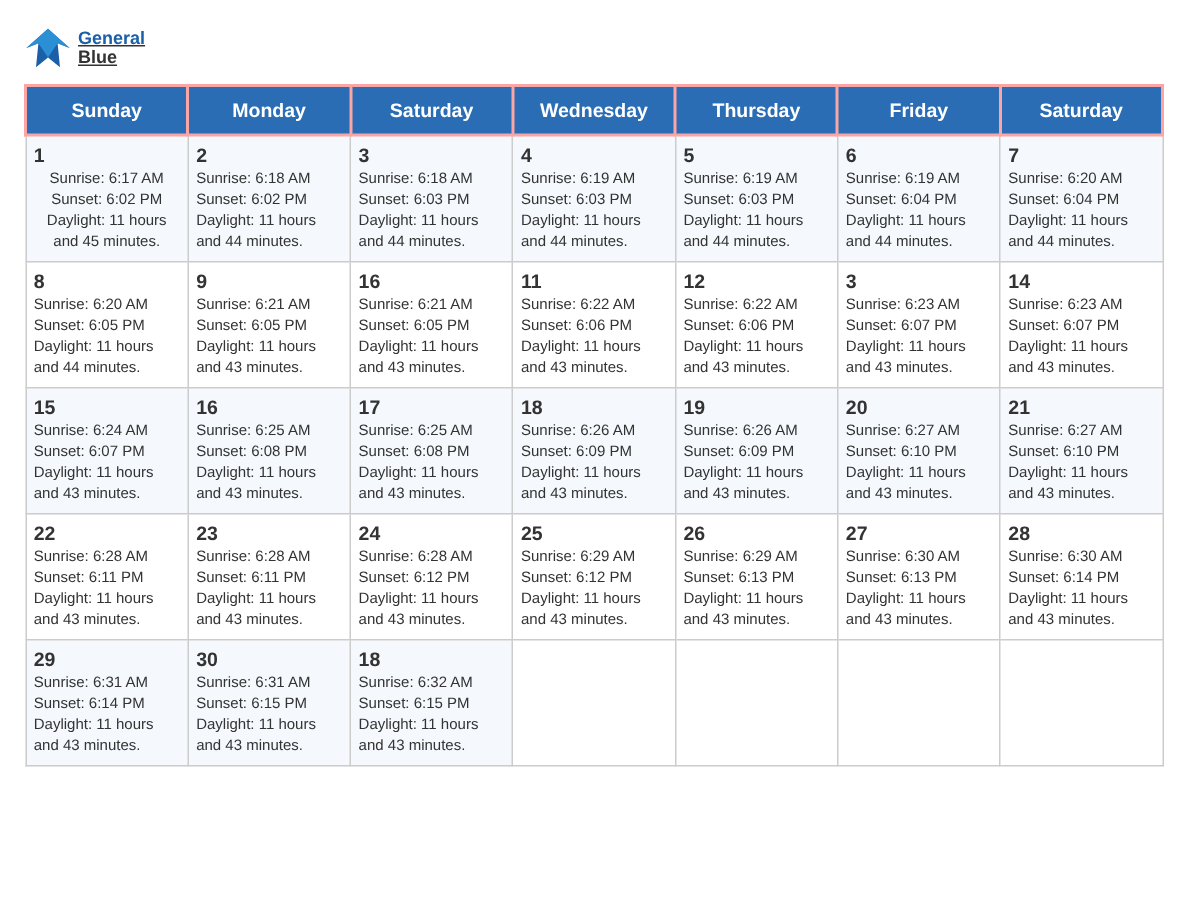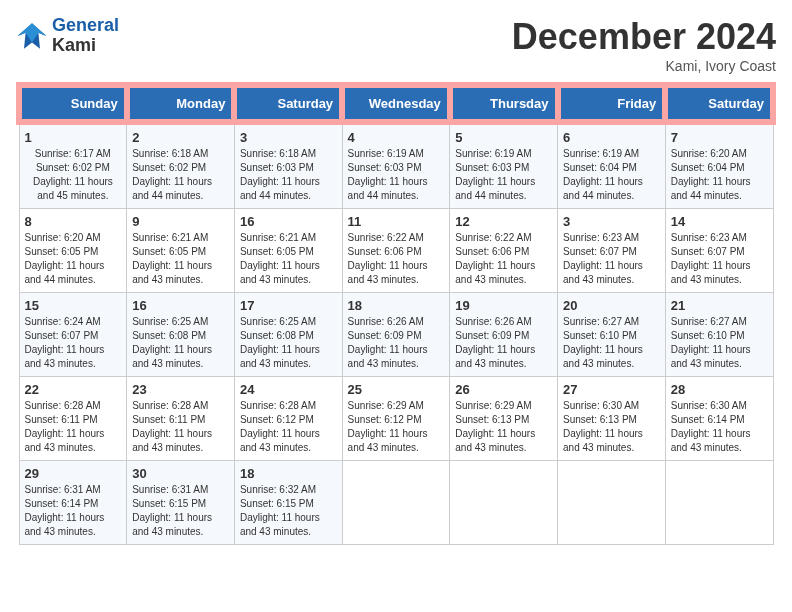--- a/index.html
+++ b/index.html
@@ -15,24 +15,25 @@
       justify-content: space-between;
       align-items: flex-start;
       margin-bottom: 8px;
     }
     .logo {
       display: flex;
       align-items: center;
       gap: 4px;
     }
     .logo-text {
-      font-size: 18px;
+      font-size: 12px;
       font-weight: bold;
       color: #333;
       line-height: 1.1;
+      text-decoration: underline;
     }
     .logo-text span {
       color: #1a5fa8;
     }
     .logo-bird {
       width: 32px;
       height: 32px;
     }
     .title-block {
       text-align: right;
@@ -50,22 +51,22 @@
       width: 100%;
       border-collapse: collapse;
       table-layout: fixed;
     }
     thead tr th {
       background-color: #2a6db5;
       color: #fff;
       font-size: 13px;
       font-weight: bold;
       padding: 8px 6px;
-      text-align: right;
-      border: 6px solid #fca5a5;
+      text-align: center;
+      border: 2px solid #fca5a5;
     }
     tbody tr td {
       vertical-align: top;
       border: 1px solid #ccc;
       padding: 5px 5px;
       font-size: 10px;
       color: #333;
       background: #fff;
       height: 80px;
     }
@@ -93,26 +94,22 @@
 </head>
 <body>
 
 <div class="header">
   <div class="logo">
     <svg class="logo-bird" viewBox="0 0 40 40" xmlns="http://www.w3.org/2000/svg">
       <polygon points="20,4 38,20 28,16 30,36 20,28 10,36 12,16 2,20" fill="#1a5fa8"></polygon>
       <polygon points="20,4 38,20 28,16 20,28 12,16 2,20" fill="#2a8fd4"></polygon>
     </svg>
     <div class="logo-text">
-      <span>General</span><br><span style="color:#333;">Kami</span>
+      <span>General</span><br><span style="color:#333;">Blue</span>
     </div>
-  </div>
-  <div class="title-block">
-    <div class="month-title">December 2024</div>
-    <div class="subtitle">Kami, Ivory Coast</div>
   </div>
 </div>
 
 <table>
   <thead>
     <tr>
     <th>Sunday</th>
         <th>Monday</th>
         <th>Saturday</th>
         <th>Wednesday</th>

